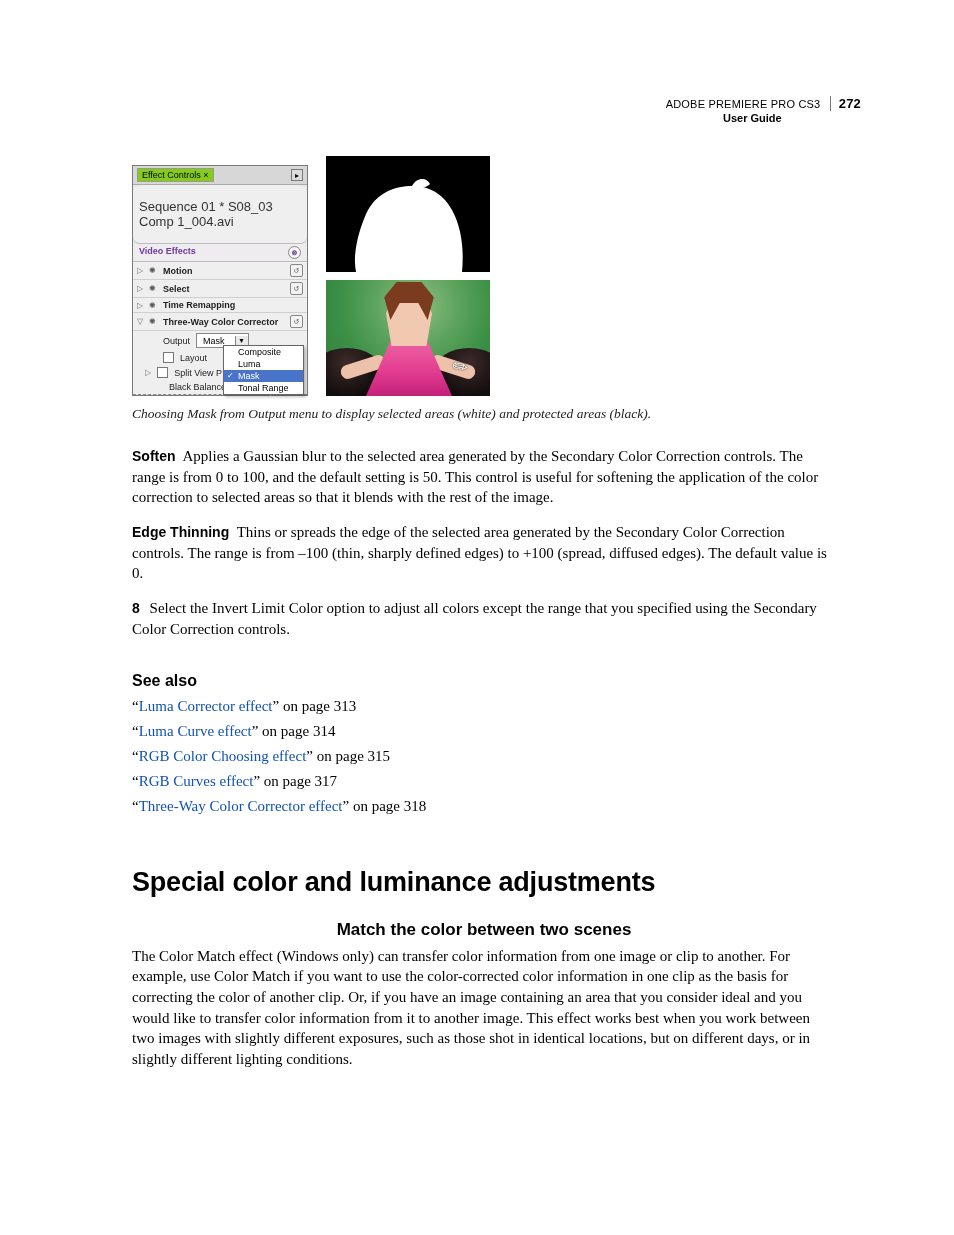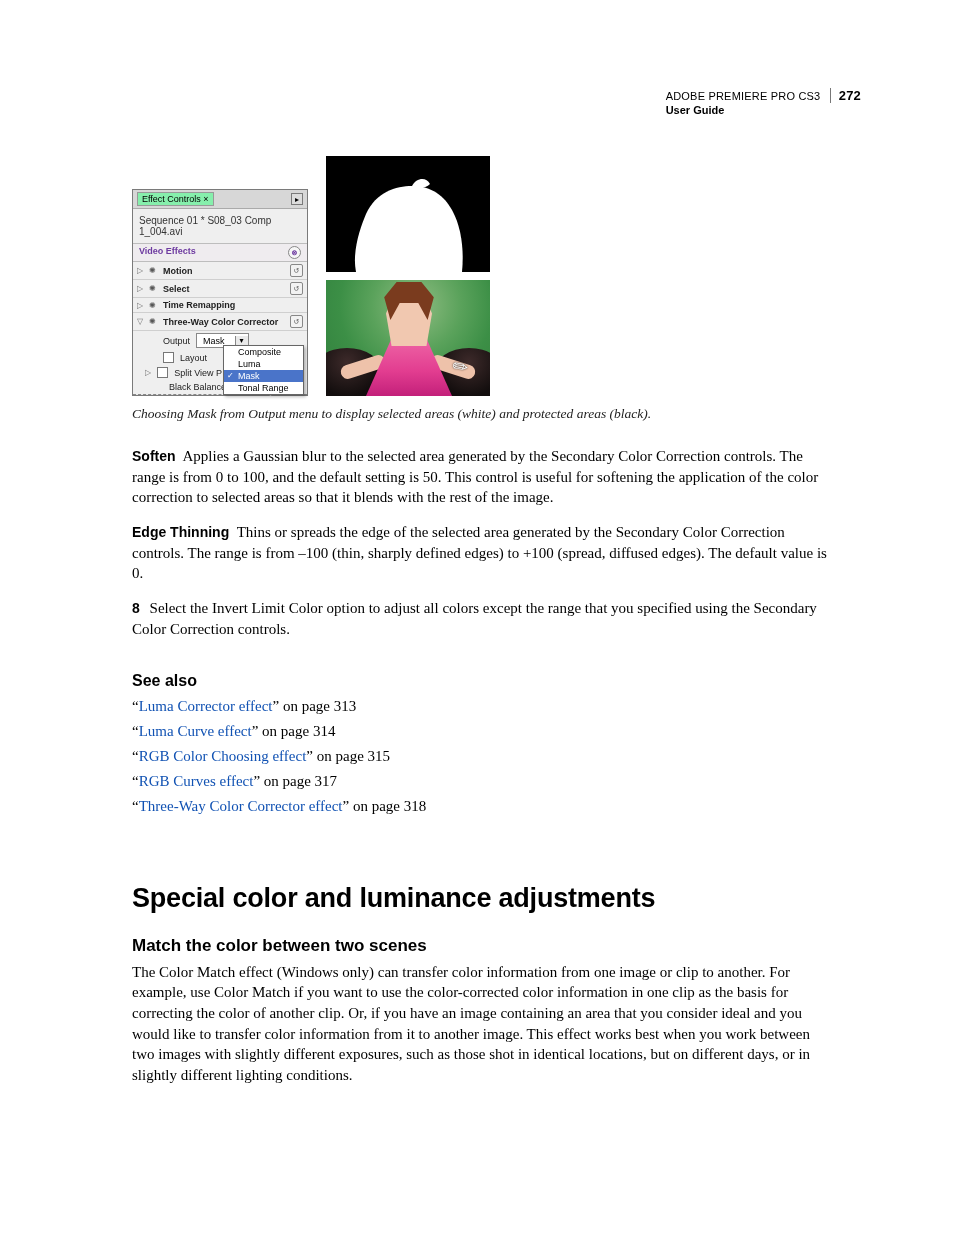--- a/index.html
+++ b/index.html
@@ -11,23 +11,23 @@
     width: 954px;
   }
   .page {
     width: 954px;
     height: 1235px;
     position: relative;
     box-sizing: border-box;
   }
   .running-head {
     position: absolute;
-    top: 88px;
+    top: 96px;
     right: 93px;
-    text-align: left;
+    text-align: center;
     font-family: "Myriad Pro", "Helvetica Neue", Arial, sans-serif;
     font-size: 11px;
     line-height: 1.25;
   }
   .running-head .top-line { letter-spacing: 0.2px; }
   .running-head .page-num {
     font-weight: 700;
     font-size: 13px;
     padding-left: 8px;
     border-left: 1px solid #777;
@@ -57,34 +57,35 @@
     background: #e7e7e7;
     position: relative;
   }
   .panel-tabbar {
     background: #d7d7d7;
     border-bottom: 1px solid #aaa;
     padding: 2px 4px;
     display: flex; align-items: center; justify-content: space-between;
   }
   .panel-tabbar .tab {
-    background: #86efac; border: 1px solid #999;
+    background: #84cc16; border: 1px solid #999;
     padding: 1px 4px; font-size: 9px;
   }
   .panel-tabbar .fly {
     width: 10px; height: 10px; border: 1px solid #7a7a7a;
     display:flex;align-items:center;justify-content:center;font-size:8px;
     background:#dcdcdc;
   }
   .panel-seq {
-    padding: 6px 6px;
-    font-size: 10px;
+    padding: 14px 6px;
+    font-size: 13px;
     color: #333;
     border-bottom: 1px solid #bdbdbd;
     background: #efefef;
+    border-radius: 7px;
   }
   .panel-section-hd {
     background: #efecef;
     color: #6d3aa0;
     font-weight: 700;
     padding: 2px 6px;
     border-bottom: 1px solid #bdbdbd;
     display:flex; justify-content:space-between; align-items:flex-start;
   }
   .panel-section-hd .sicon {
@@ -227,28 +228,29 @@
   }
   .see-also .ref a {
     color: #1152b3;
     text-decoration: none;
   }
 
   h2.section-title {
     font-family: "Myriad Pro", "Helvetica Neue", Arial, sans-serif;
     font-weight: 700;
     font-size: 27px;
-    margin: 68px 0 22px 0;
+    margin: 52px 0 22px 0;
     letter-spacing: -0.2px;
   }
   h3.subsection-title {
     font-family: "Myriad Pro", "Helvetica Neue", Arial, sans-serif;
     font-weight: 700;
     font-size: 17px;
     margin: 0 0 6px 0;
+    text-align: center;
   }
 
   .footer-date {
     position:absolute;
     bottom: 28px;
     width: 100%;
     text-align:center;
     font-family: Arial, sans-serif;
     font-size: 12px;
     color:#9a9a9a;

